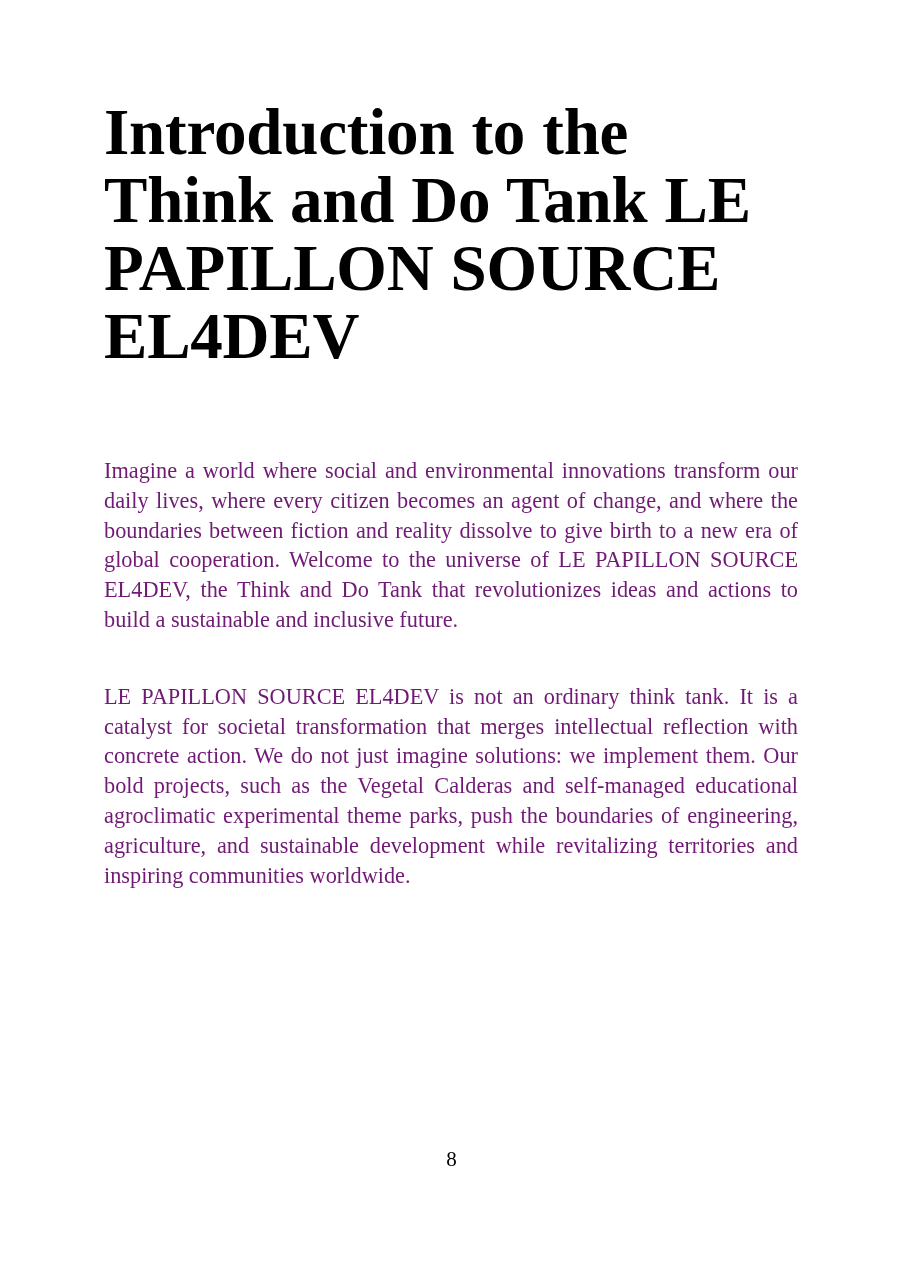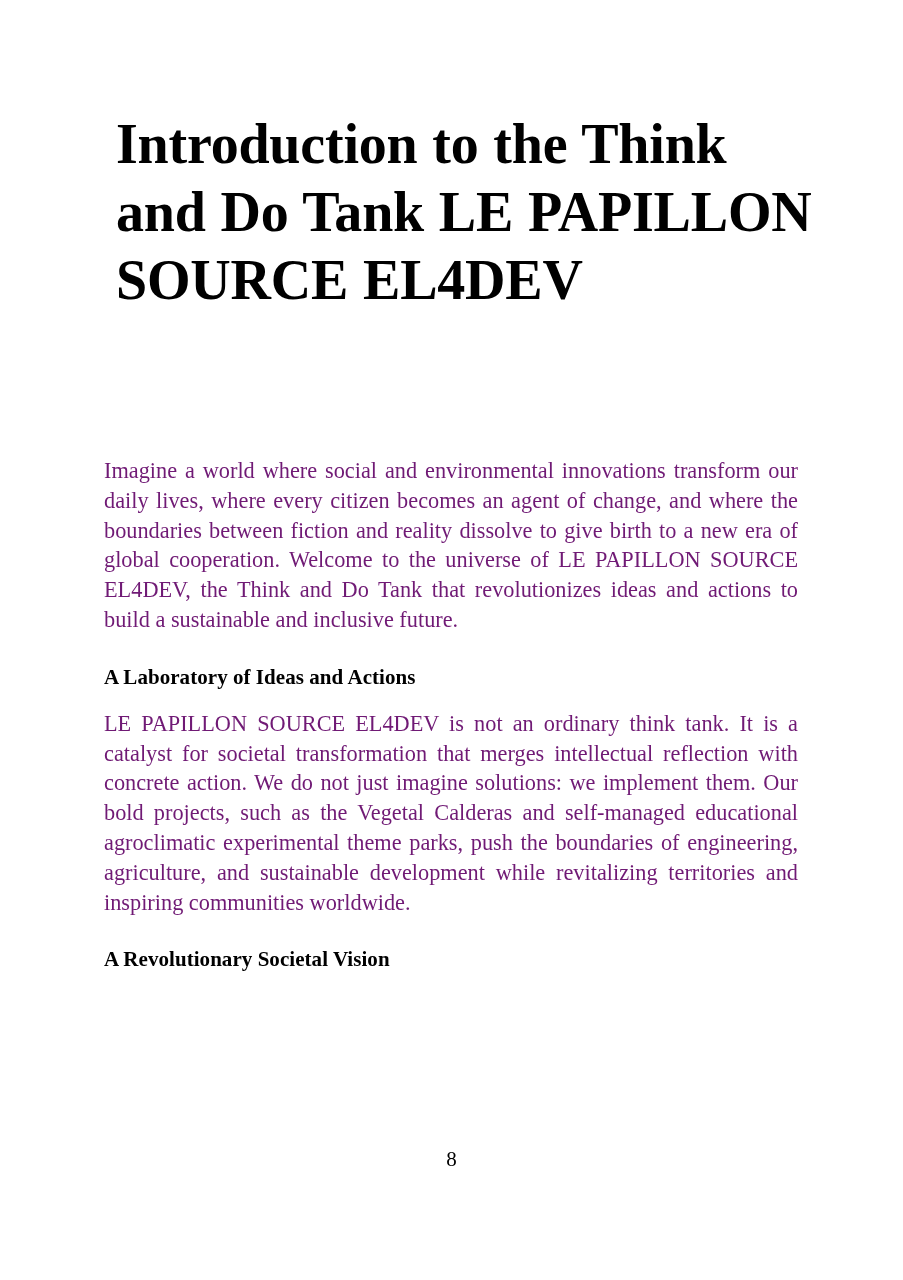--- a/index.html
+++ b/index.html
@@ -19,25 +19,25 @@
 
   .content {
     position: absolute;
     left: 104px;
     top: 0;
     width: 694px;
   }
 
   
   .doc-title {
-    margin: 12px;
+    margin: 0;
     padding: 0;
     font-family: "Liberation Serif", "DejaVu Serif", serif;
     font-weight: bold;
-    font-size: 56px;
+    font-size: 65px;
     line-height: 68px;
     letter-spacing: -0.2px;
     color: #000000;
     text-align: left;
     position: absolute;
     top: 98px;
     left: 0;
     width: 700px;
     word-spacing: 1px;
   }
@@ -97,28 +97,26 @@
   <div class="content">
 
     <h1 class="doc-title">Introduction to the Think and Do Tank LE PAPILLON SOURCE EL4DEV</h1>
 
     <div class="body-block">
 
       <p class="para">Imagine a world where social and environmental innovations transform our daily lives, where every citizen becomes an agent of change, and where the boundaries between fiction and reality dissolve to give birth to a new era of global cooperation. Welcome to the universe of LE PAPILLON SOURCE EL4DEV, the Think and Do Tank that revolutionizes ideas and actions to build a sustainable and inclusive future.</p>
 
       <div class="gap-para-to-head"></div>
 
-      <h2 class="sub-head">A Laboratory of Ideas and Actions</h2>
 
       <div class="gap-head-to-para"></div>
 
       <p class="para">LE PAPILLON SOURCE EL4DEV is not an ordinary think tank. It is a catalyst for societal transformation that merges intellectual reflection with concrete action. We do not just imagine solutions: we implement them. Our bold projects, such as the Vegetal Calderas and self-managed educational agroclimatic experimental theme parks, push the boundaries of engineering, agriculture, and sustainable development while revitalizing territories and inspiring communities worldwide.</p>
 
       <div class="gap-para-to-head"></div>
 
-      <h2 class="sub-head">A Revolutionary Societal Vision</h2>
 
     </div>
   </div>
 
   <div class="page-number">8</div>
 
 </div>
 
 </body></html>

